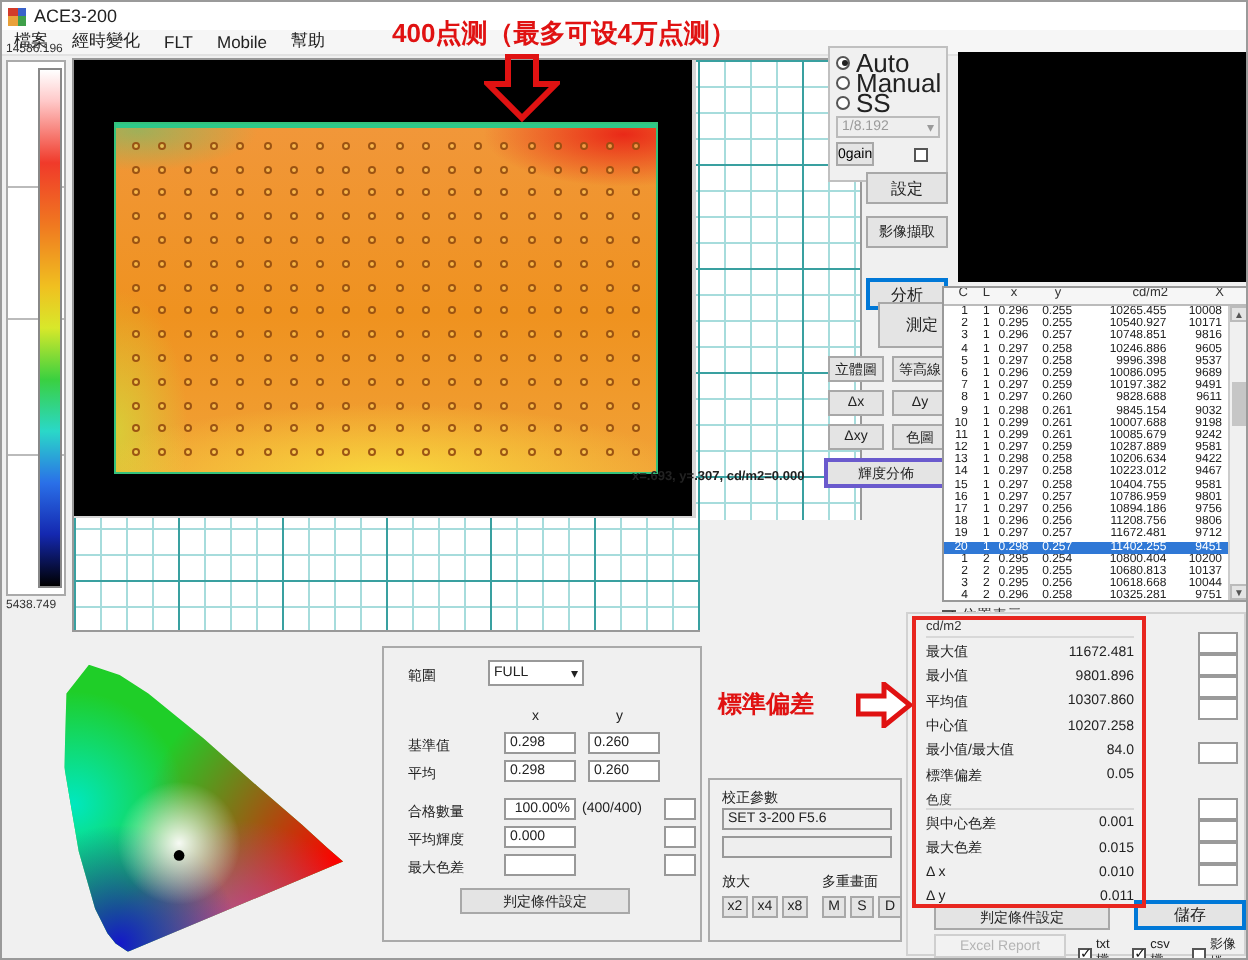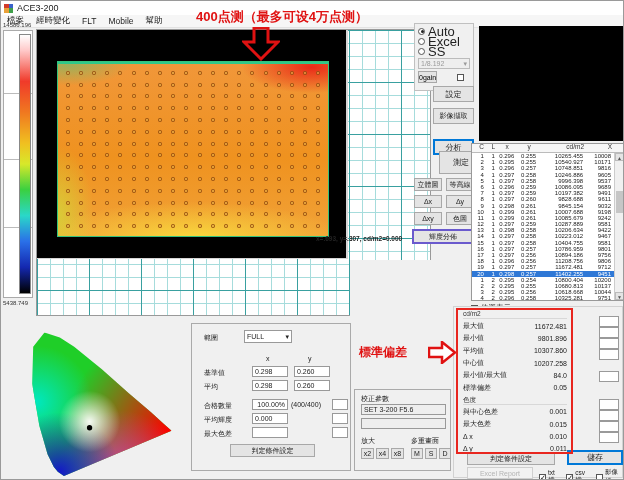--- a/index.html
+++ b/index.html
@@ -432,21 +432,21 @@
   </div>
   <div class="cursor-readout">x=.693, y=.307, cd/m2=0.000</div>
 
   <div class="capgroup">
     <div class="radio-row">
       <span class="radio on"></span>
       <span class="radio-label">Auto</span>
     </div>
     <div class="radio-row">
       <span class="radio"></span>
-      <span class="radio-label">Excel</span>
+      <span class="radio-label">Manual</span>
     </div>
     <div class="radio-row">
       <span class="radio"></span>
       <span class="radio-label">SS</span>
     </div>
     <div class="shutter">
       <span>1/8.192</span>
       <span>▾</span>
     </div>
     <div class="gainrow">

